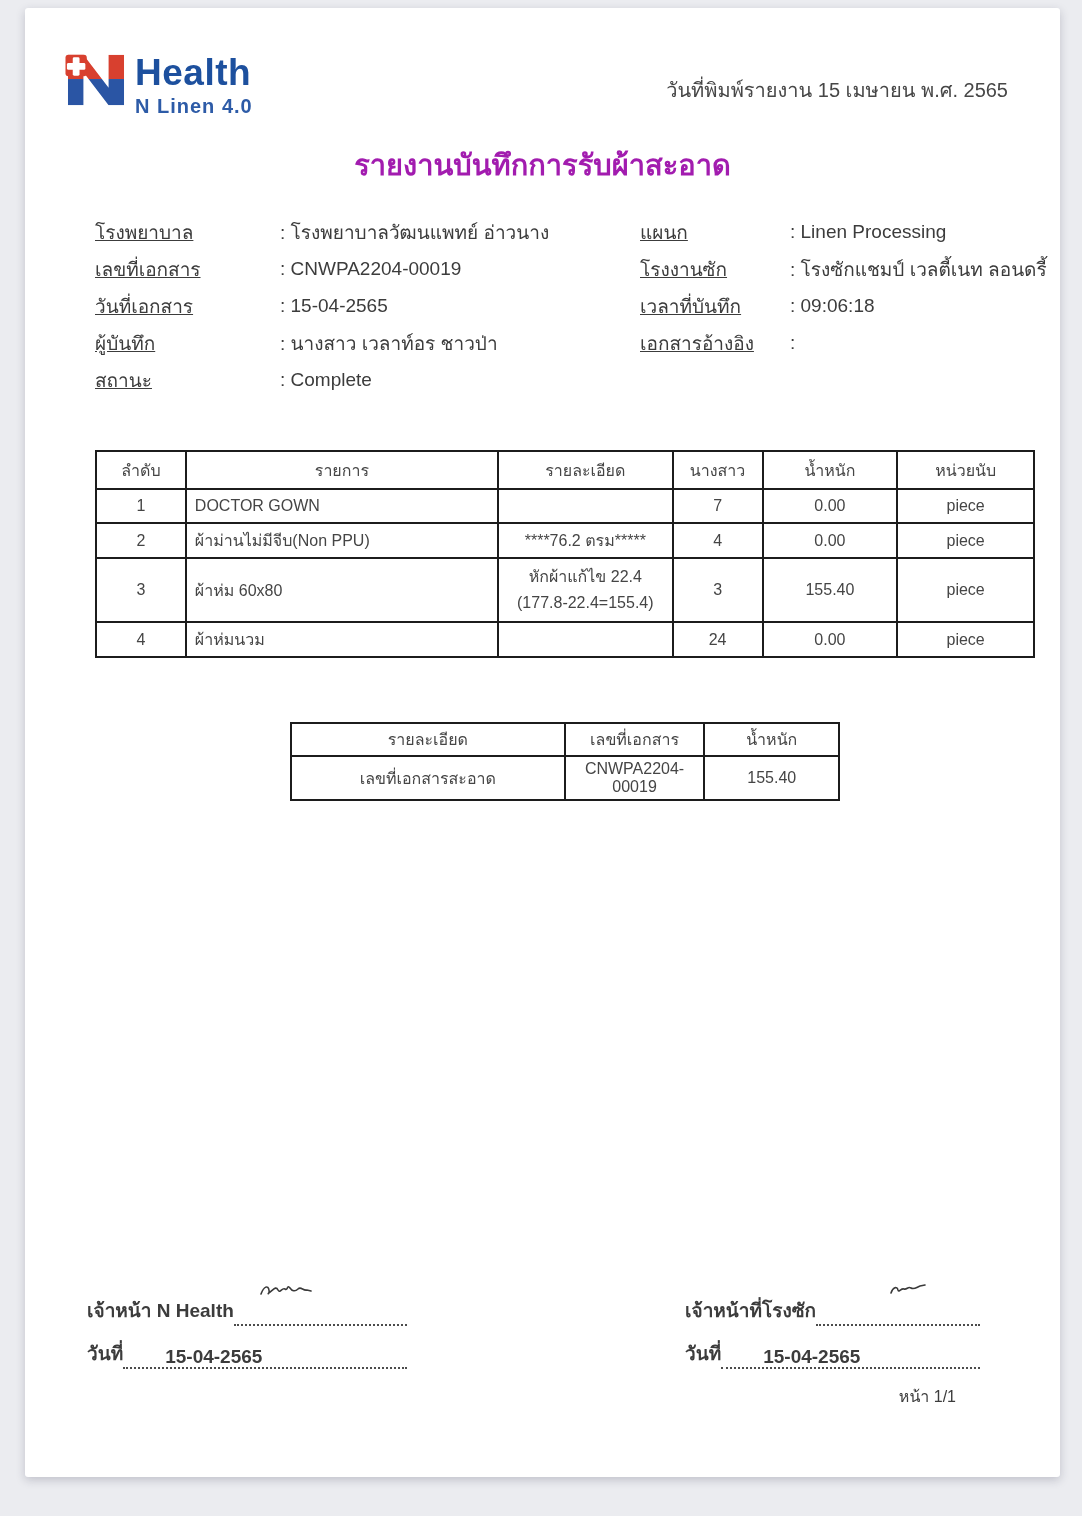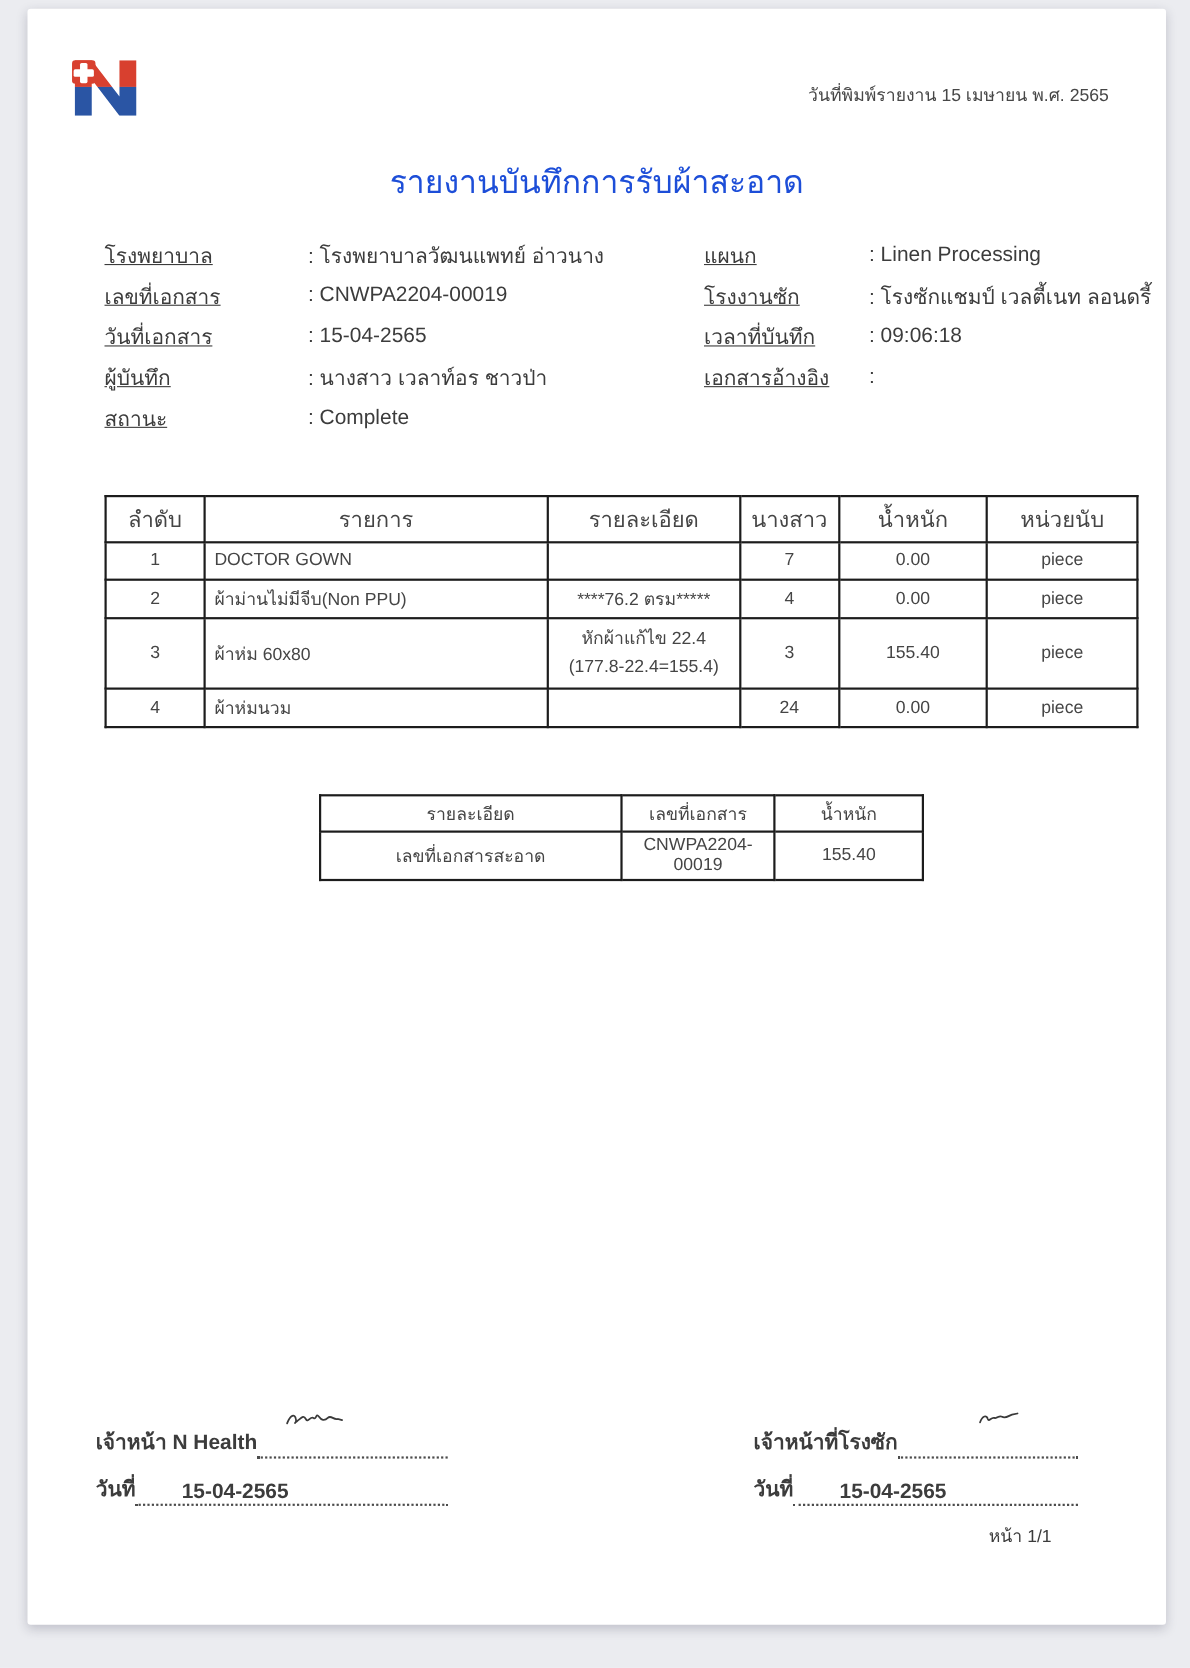--- a/index.html
+++ b/index.html
@@ -16,42 +16,42 @@
     background: #ffffff;
     border-radius: 3px;
     box-shadow: 0 3px 10px rgba(40,40,70,0.22);
   }
   
   .logo-wrap { position: absolute; left: 40px; top: 44px; display: flex; align-items: flex-start; }
   .logo-mark { width: 62px; height: 56px; }
   .logo-text { margin-left: 8px; padding-top: 2px; }
   .brand { font-size: 37px; font-weight: bold; color: #1d509e; letter-spacing: 0.5px; line-height: 38px; }
   .brand-sub { font-size: 20px; font-weight: bold; color: #2d5ba7; letter-spacing: 1px; line-height: 24px; margin-top: 2px; }
-  .print-date { position: absolute; top: 66px; right: 52px; font-size: 16px; color: #474747; }
-  
-  .doc-title { position: absolute; top: 134px; left: 0; width: 100%; text-align: center; font-size: 29px; color: #1d4ed8; }
+  .print-date { position: absolute; top: 66px; right: 52px; font-size: 20px; color: #474747; }
+  
+  .doc-title { position: absolute; top: 134px; left: 0; width: 100%; text-align: center; font-size: 29px; color: #a21caf; font-weight: bold; }
   
   .info { position: absolute; top: 205px; left: 70px; width: 910px; font-size: 19px; color: #3c3c3c; }
   .info-col { position: absolute; top: 0; }
   .info-col.left  { left: 0;   width: 520px; }
   .info-col.right { left: 545px; width: 365px; }
   .info-row { display: flex; height: 37px; align-items: center; }
   .info-label { flex: 0 0 185px; text-decoration: underline; }
   .info-col.right .info-label { flex: 0 0 150px; }
   .info-value { flex: 1; white-space: nowrap; }
   
   table { border-collapse: collapse; }
   .main-table { position: absolute; top: 442px; left: 70px; width: 940px; font-size: 16px; color: #454545; }
   .main-table td, .main-table th {
     border: 2px solid #1c1c1c;
     padding: 4px 8px;
     font-weight: normal;
     vertical-align: middle;
   }
-  .main-table th { height: 38px; font-size: 20px; }
+  .main-table th { height: 38px; font-size: 16px; }
   .main-table td { height: 34px; }
   .c { text-align: center; }
   .l { text-align: left; padding-left: 12px; }
   .pre { white-space: pre-line; line-height: 26px; }
   .row-tall td { height: 64px; }
   .total-row td { height: 32px; }
   .no-cell { border: none !important; background: transparent; }
   
   .summary-table { position: absolute; top: 714px; left: 265px; width: 550px; font-size: 16px; color: #454545; }
   .summary-table td, .summary-table th {
@@ -91,20 +91,24 @@
           </clipPath>
         </defs>
         <g clip-path="url(#nclip)">
           <rect x="0" y="0" width="64" height="27" fill="#d8402f"></rect>
           <rect x="0" y="27" width="64" height="29" fill="#2a55a4"></rect>
         </g>
         <rect x="0.5" y="2" width="22" height="22" rx="3" fill="#d8402f"></rect>
         <rect x="8" y="4.5" width="7" height="19" rx="1.5" fill="#ffffff"></rect>
         <rect x="2" y="10.5" width="19" height="7" rx="1.5" fill="#ffffff"></rect>
       </svg>
+      <div class="logo-text">
+        <div class="brand">Health</div>
+        <div class="brand-sub">N Linen 4.0</div>
+      </div>
     </div>
     <div class="print-date">วันที่พิมพ์รายงาน 15 เมษายน พ.ศ. 2565</div>
 
     <div class="doc-title">รายงานบันทึกการรับผ้าสะอาด</div>
 
     <div class="info">
       <div class="info-col left">
         <div class="info-row">
           <span class="info-label">โรงพยาบาล</span>
           <span class="info-value">: โรงพยาบาลวัฒนแพทย์ อ่าวนาง</span>

